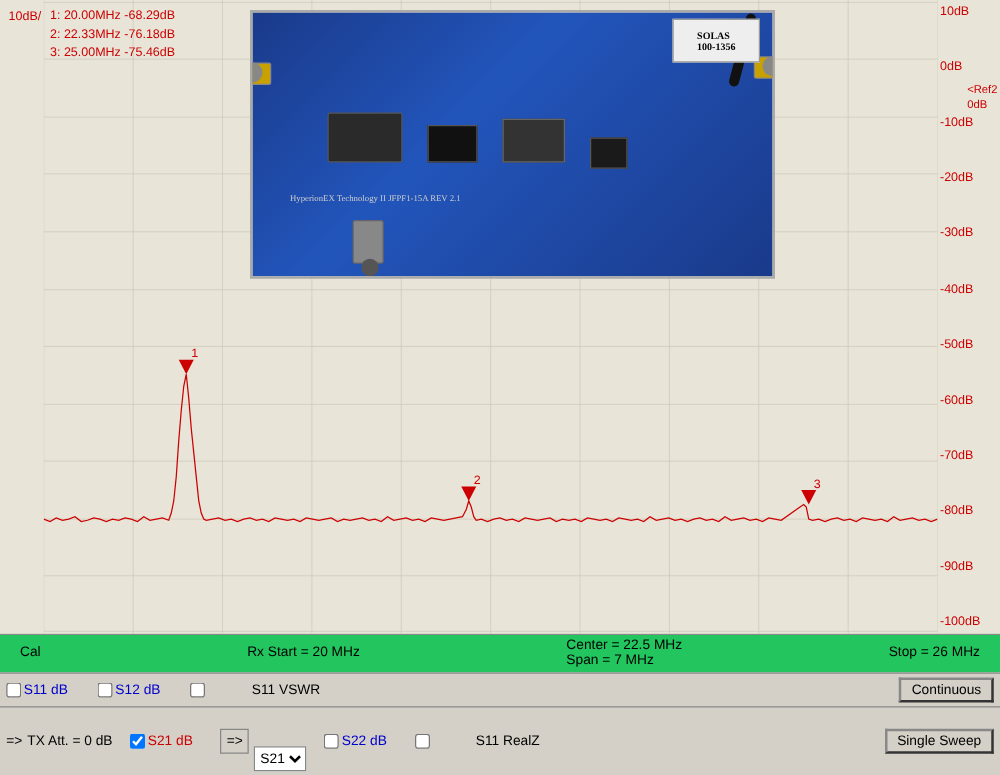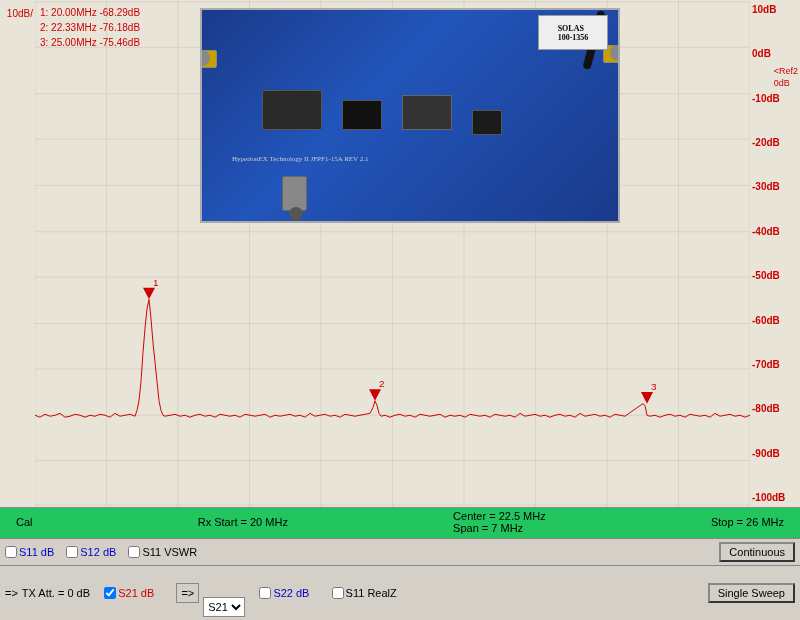--- a/index.html
+++ b/index.html
@@ -87,41 +87,41 @@
       margin-bottom: 2px;
     }
 
     
     #controls-bar {
       background: #d4d0c8;
       border-top: 1px solid #888;
       padding: 3px 5px;
       display: flex;
       align-items: center;
-      gap: 4px;
+      gap: 16px;
       flex-wrap: wrap;
     }
 
     .checkbox-group {
       display: flex;
       align-items: center;
       gap: 2px;
       margin-right: 8px;
     }
     .checkbox-group input[type=checkbox] {
       width: 12px;
       height: 12px;
     }
     .cb-label {
       font-size: 11px;
       white-space: nowrap;
     }
     .cb-blue { color: #0000cc; }
     .cb-red { color: #cc0000; }
-    .cb-dark { color: #000; }
+    .cb-dark { color: #000; margin-left: 35px; }
 
     
     #tx-row {
       background: #d4d0c8;
       border-top: 1px solid #888;
       padding: 3px 5px;
       display: flex;
       align-items: center;
       gap: 4px;
     }
@@ -219,21 +219,21 @@
       <text x="118" y="296" fill="#cc0000" font-size="10">1</text>
 
       <polygon points="340,415 334,403 346,403" fill="#cc0000"></polygon>
       <text x="344" y="401" fill="#cc0000" font-size="10">2</text>
 
       <polygon points="612,418 606,406 618,406" fill="#cc0000"></polygon>
       <text x="616" y="404" fill="#cc0000" font-size="10">3</text>
 
     </svg>
 
-    <div style="position:absolute;right:0;top:0;bottom:0;width:50px;display:flex;flex-direction:column;justify-content:space-between;padding:4px 2px;font-weight:bold;">
+    <div style="position:absolute;right:0;top:0;bottom:0;width:50px;display:flex;flex-direction:column;justify-content:space-between;padding:4px 2px;">
       <span class="y-label-right">10dB</span>
       <span class="y-label-right">0dB</span>
       <span class="y-label-right">-10dB</span>
       <span class="y-label-right">-20dB</span>
       <span class="y-label-right">-30dB</span>
       <span class="y-label-right">-40dB</span>
       <span class="y-label-right">-50dB</span>
       <span class="y-label-right">-60dB</span>
       <span class="y-label-right">-70dB</span>
       <span class="y-label-right">-80dB</span>

